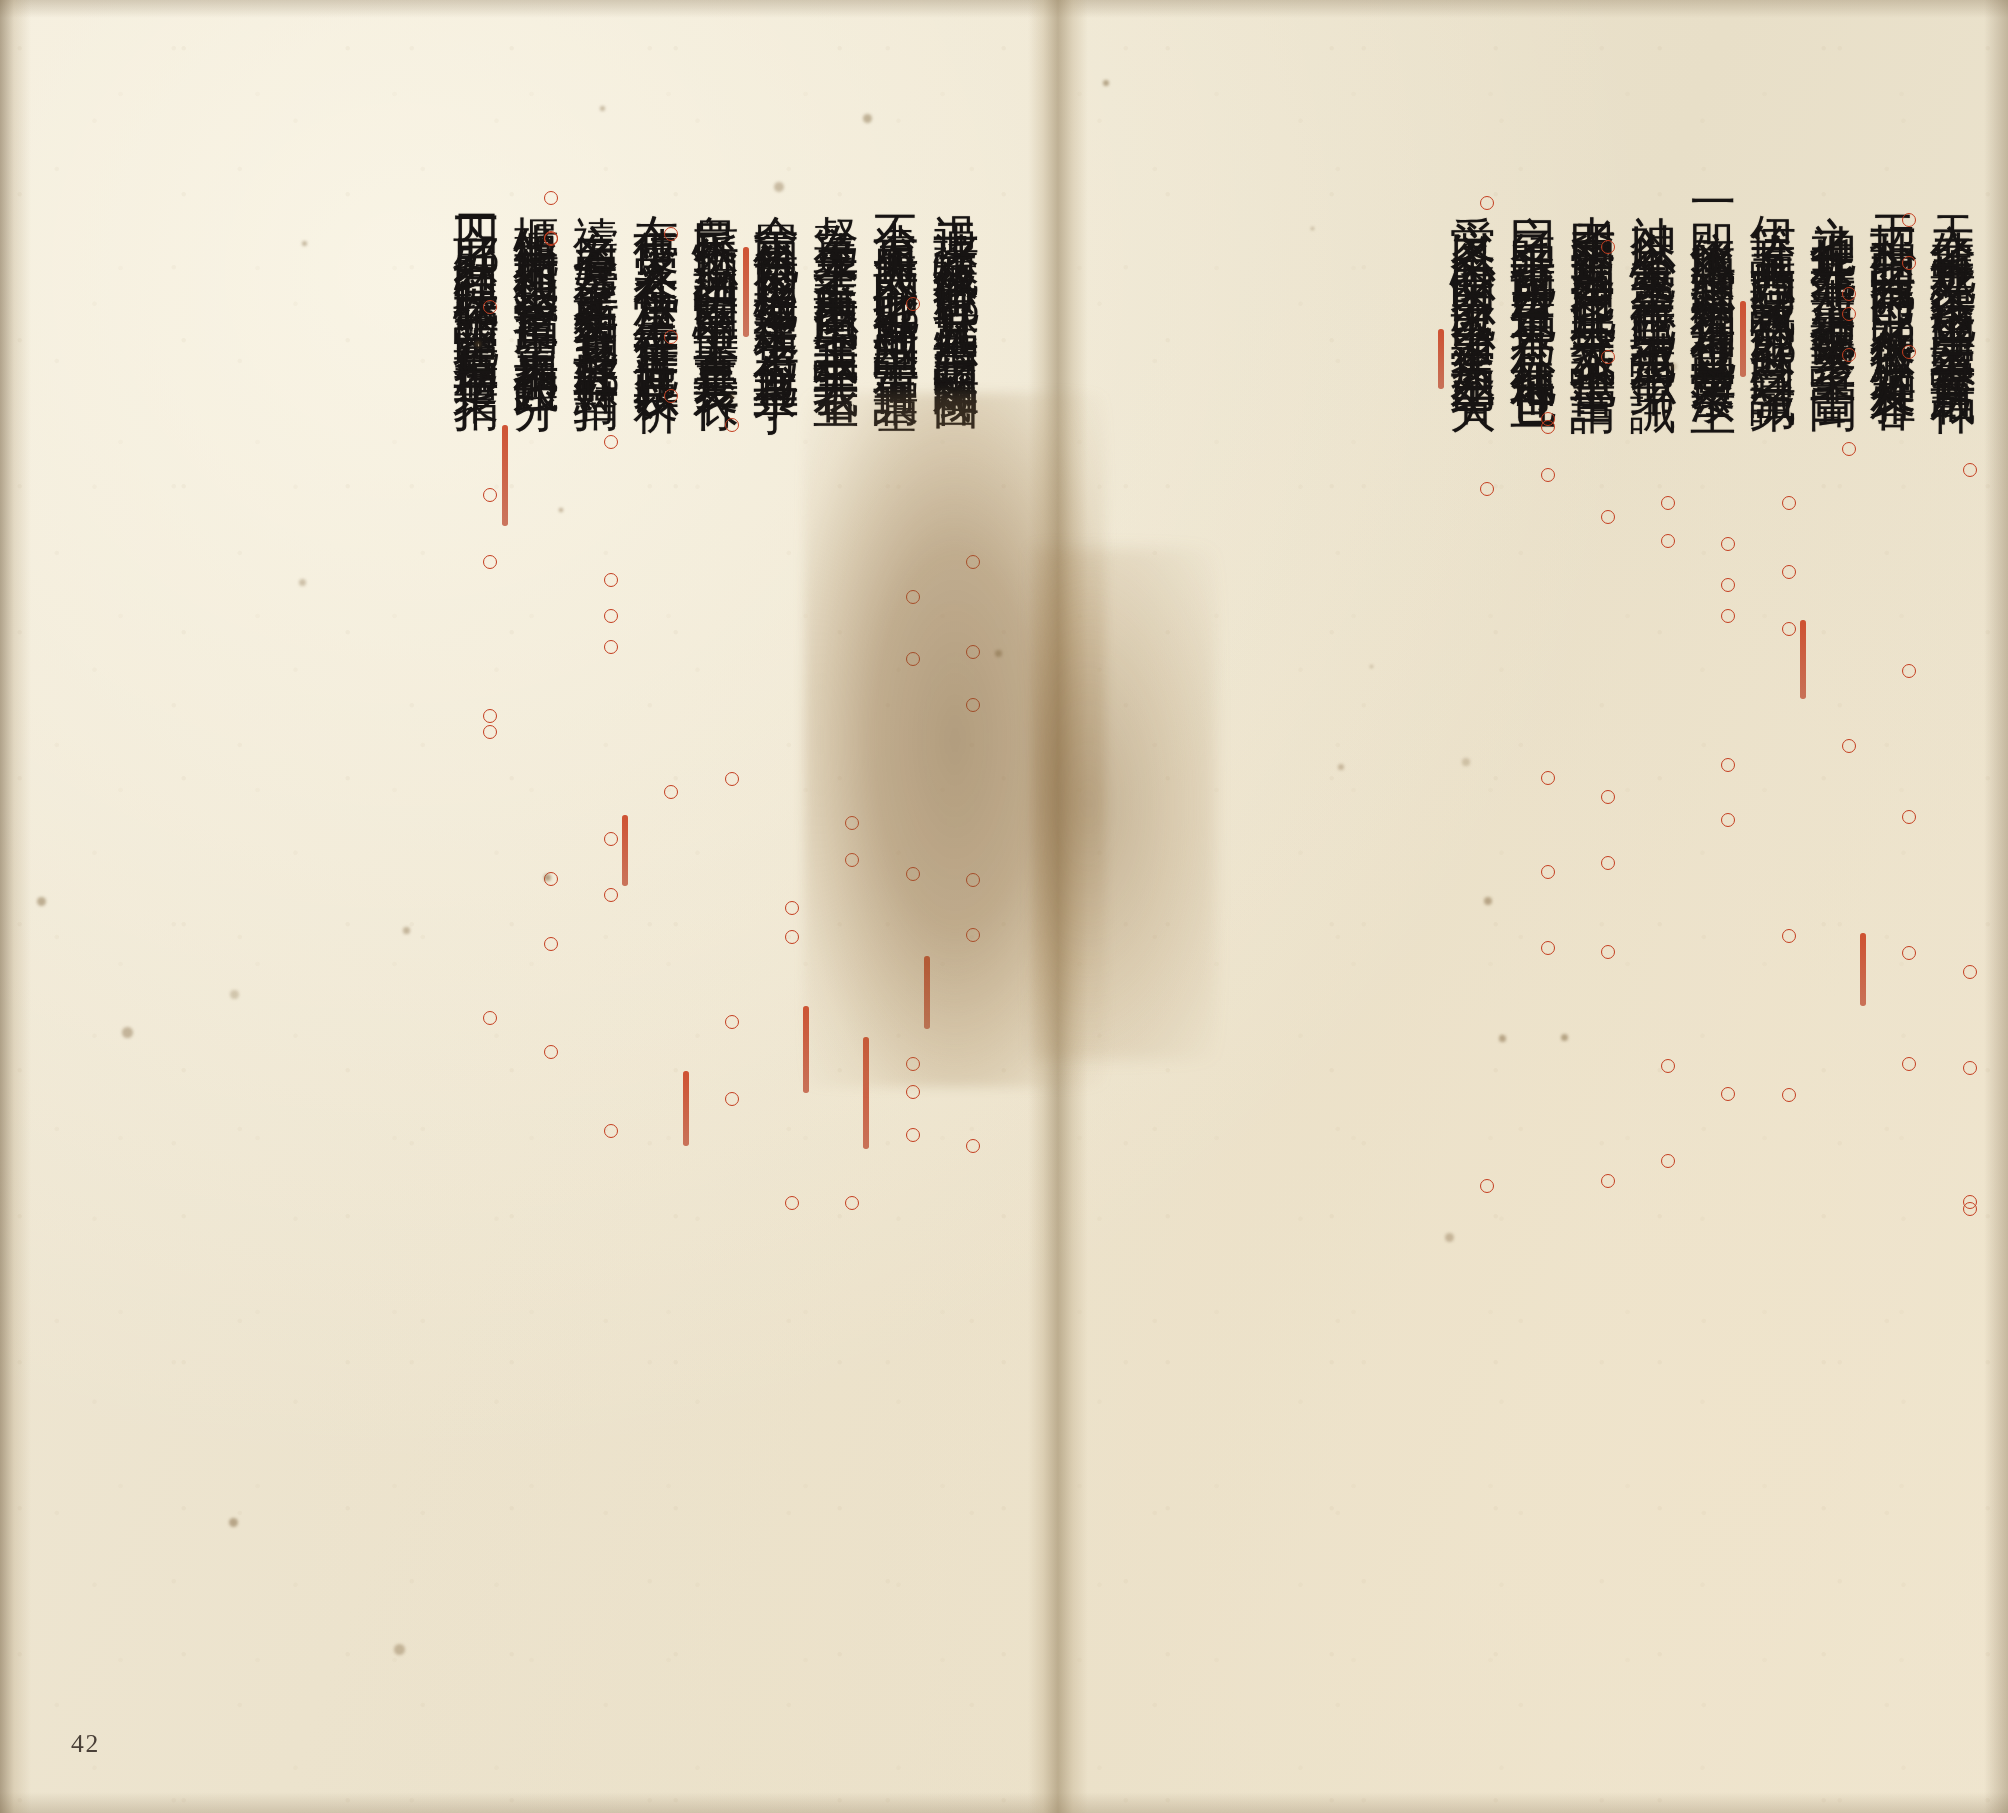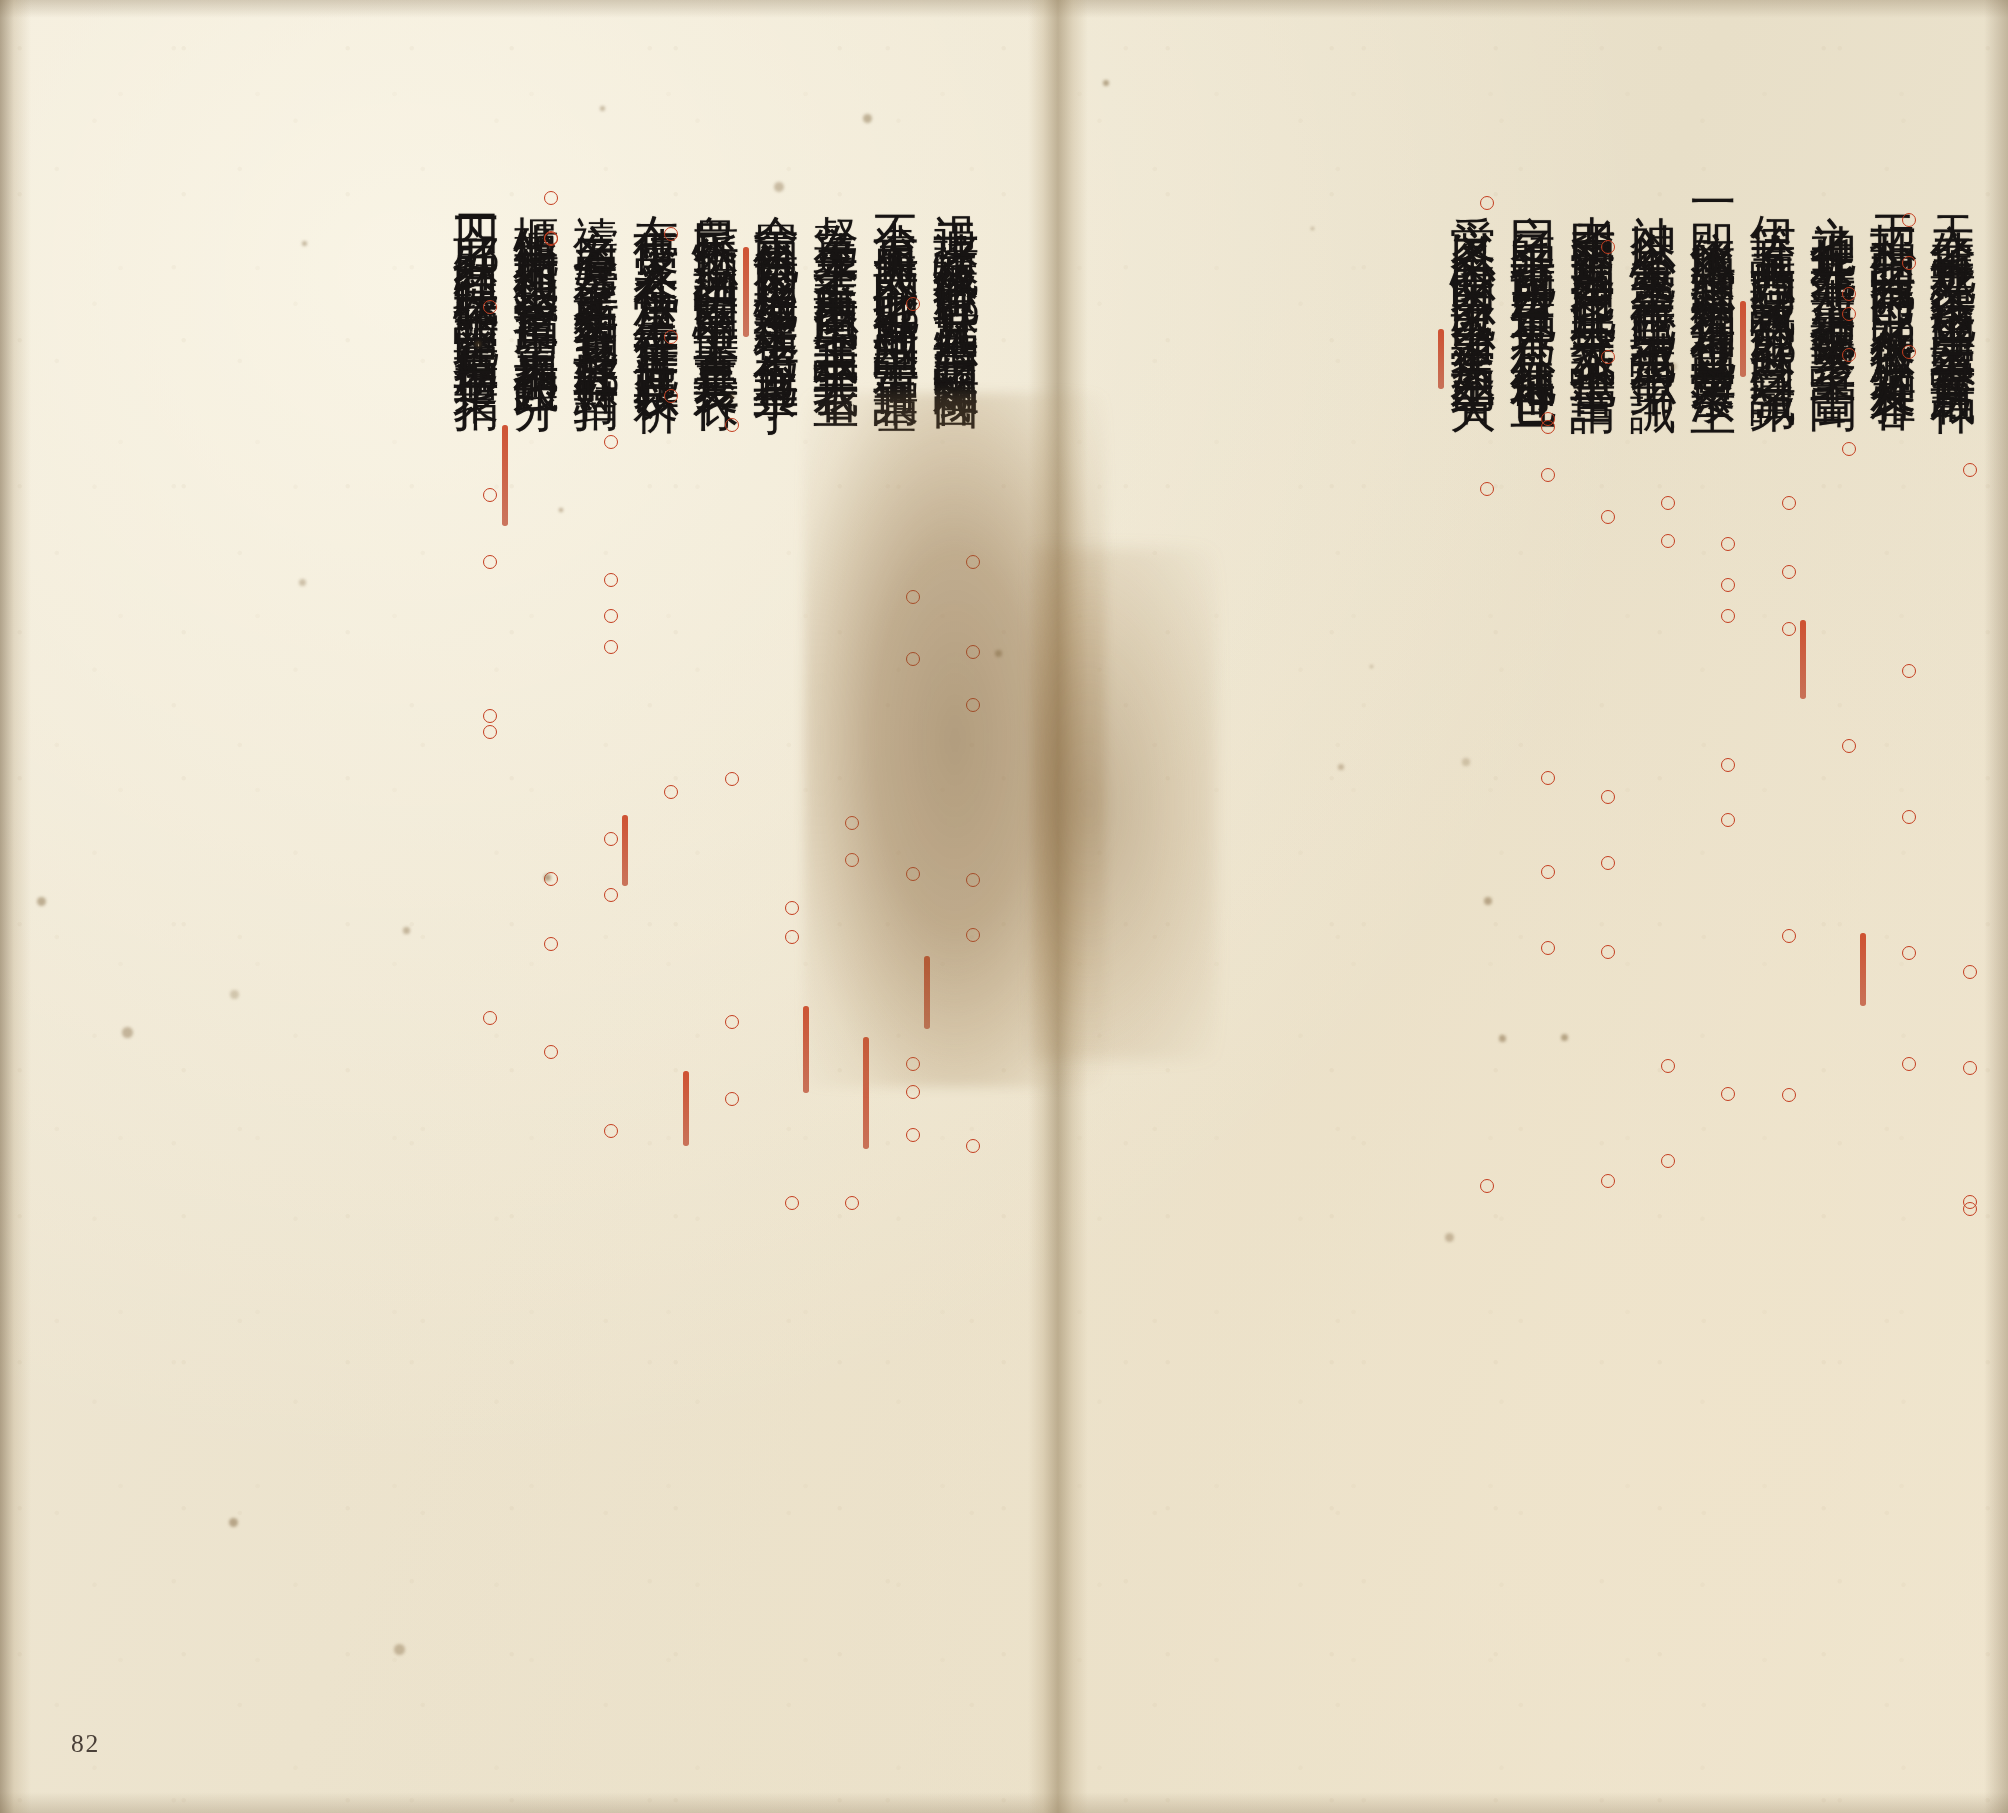--- a/index.html
+++ b/index.html
@@ -197,21 +197,21 @@
       <div class="col">過于諸燔犧及餘祭也耶穌見其應智謂之曰爾離神國</div>
       <div class="col">不遠矣而無人敢問之也耶穌在殿訓曰書士輩何謂基</div>
       <div class="col">督為達未之子蓋達未以聖風曰主謂我主坐于我右至</div>
       <div class="col">余置爾仇為爾足之機如是達未稱之為主何為其子乎</div>
       <div class="col">衆民忻然聽之訓伊等曰爾等慎于書士輩其愛長衣行</div>
       <div class="col">在市優受人之礼在會堂坐上位在筵席先席其以長祈</div>
       <div class="col">禱之名吞寡婦輩之產斯受審敎判越長矣且耶穌對捐</div>
       <div class="col">櫃坐觀衆如何捐銀錢多富捐厚一窮寡来捐二錢即分</div>
       <div class="col">四之一耶穌召徒曰我確語爾輩此窮寡捐厚過于衆捐</div>
     </div>
-    <div class="folio">82</div>
+    <div class="folio">42</div>
   </div>
 
   <div id="marks-layer">
       <div class="mark circle" style="left: 1963px; top: 1202px; border-color: rgb(196, 62, 32);"></div>
       <div class="mark circle" style="left: 1963px; top: 965px; border-color: rgb(196, 62, 32);"></div>
       <div class="mark circle" style="left: 1963px; top: 1061px; border-color: rgb(196, 62, 32);"></div>
       <div class="mark circle" style="left: 1963px; top: 1195px; border-color: rgb(196, 62, 32);"></div>
       <div class="mark circle" style="left: 1963px; top: 463px; border-color: rgb(196, 62, 32);"></div>
       <div class="mark circle" style="left: 1902px; top: 810px; border-color: rgb(196, 62, 32);"></div>
       <div class="mark circle" style="left: 1902px; top: 256px; border-color: rgb(196, 62, 32);"></div>

